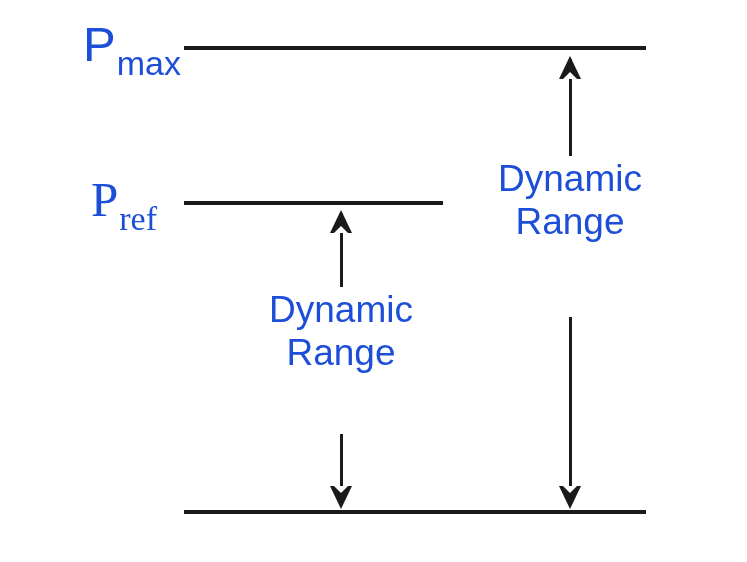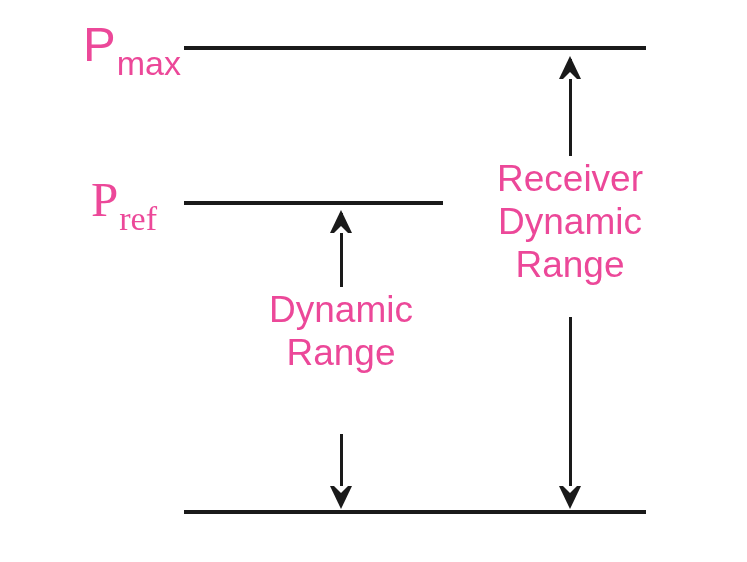--- a/index.html
+++ b/index.html
@@ -6,21 +6,21 @@
     margin: 0;
     padding: 0;
     background: #ffffff;
   }
   #canvas {
     position: relative;
     width: 747px;
     height: 562px;
     background: #ffffff;
     font-family: "Liberation Sans", sans-serif;
-    color: #ec4899;
+    color: #1d4ed8;
     overflow: hidden;
   }
 
   
   .level-line {
     position: absolute;
     height: 4px;
     background: #1a1a1a;
   }
   #line-pmax { left: 184px; top: 46px;  width: 462px; }
@@ -142,18 +142,17 @@
     <div>Dynamic</div>
     <div>Range</div>
   </div>
 
   <div class="shaft" id="rec-shaft-top"></div>
   <div class="shaft" id="rec-shaft-bottom"></div>
   <div class="arrowhead up" id="rec-head-up"></div>
   <div class="arrowhead down" id="rec-head-down"></div>
 
   <div class="annotation" id="annotation-receiver">
-    <div>Receiver</div>
     <div>Dynamic</div>
     <div>Range</div>
   </div>
 
 </div>
 
 </body></html>

